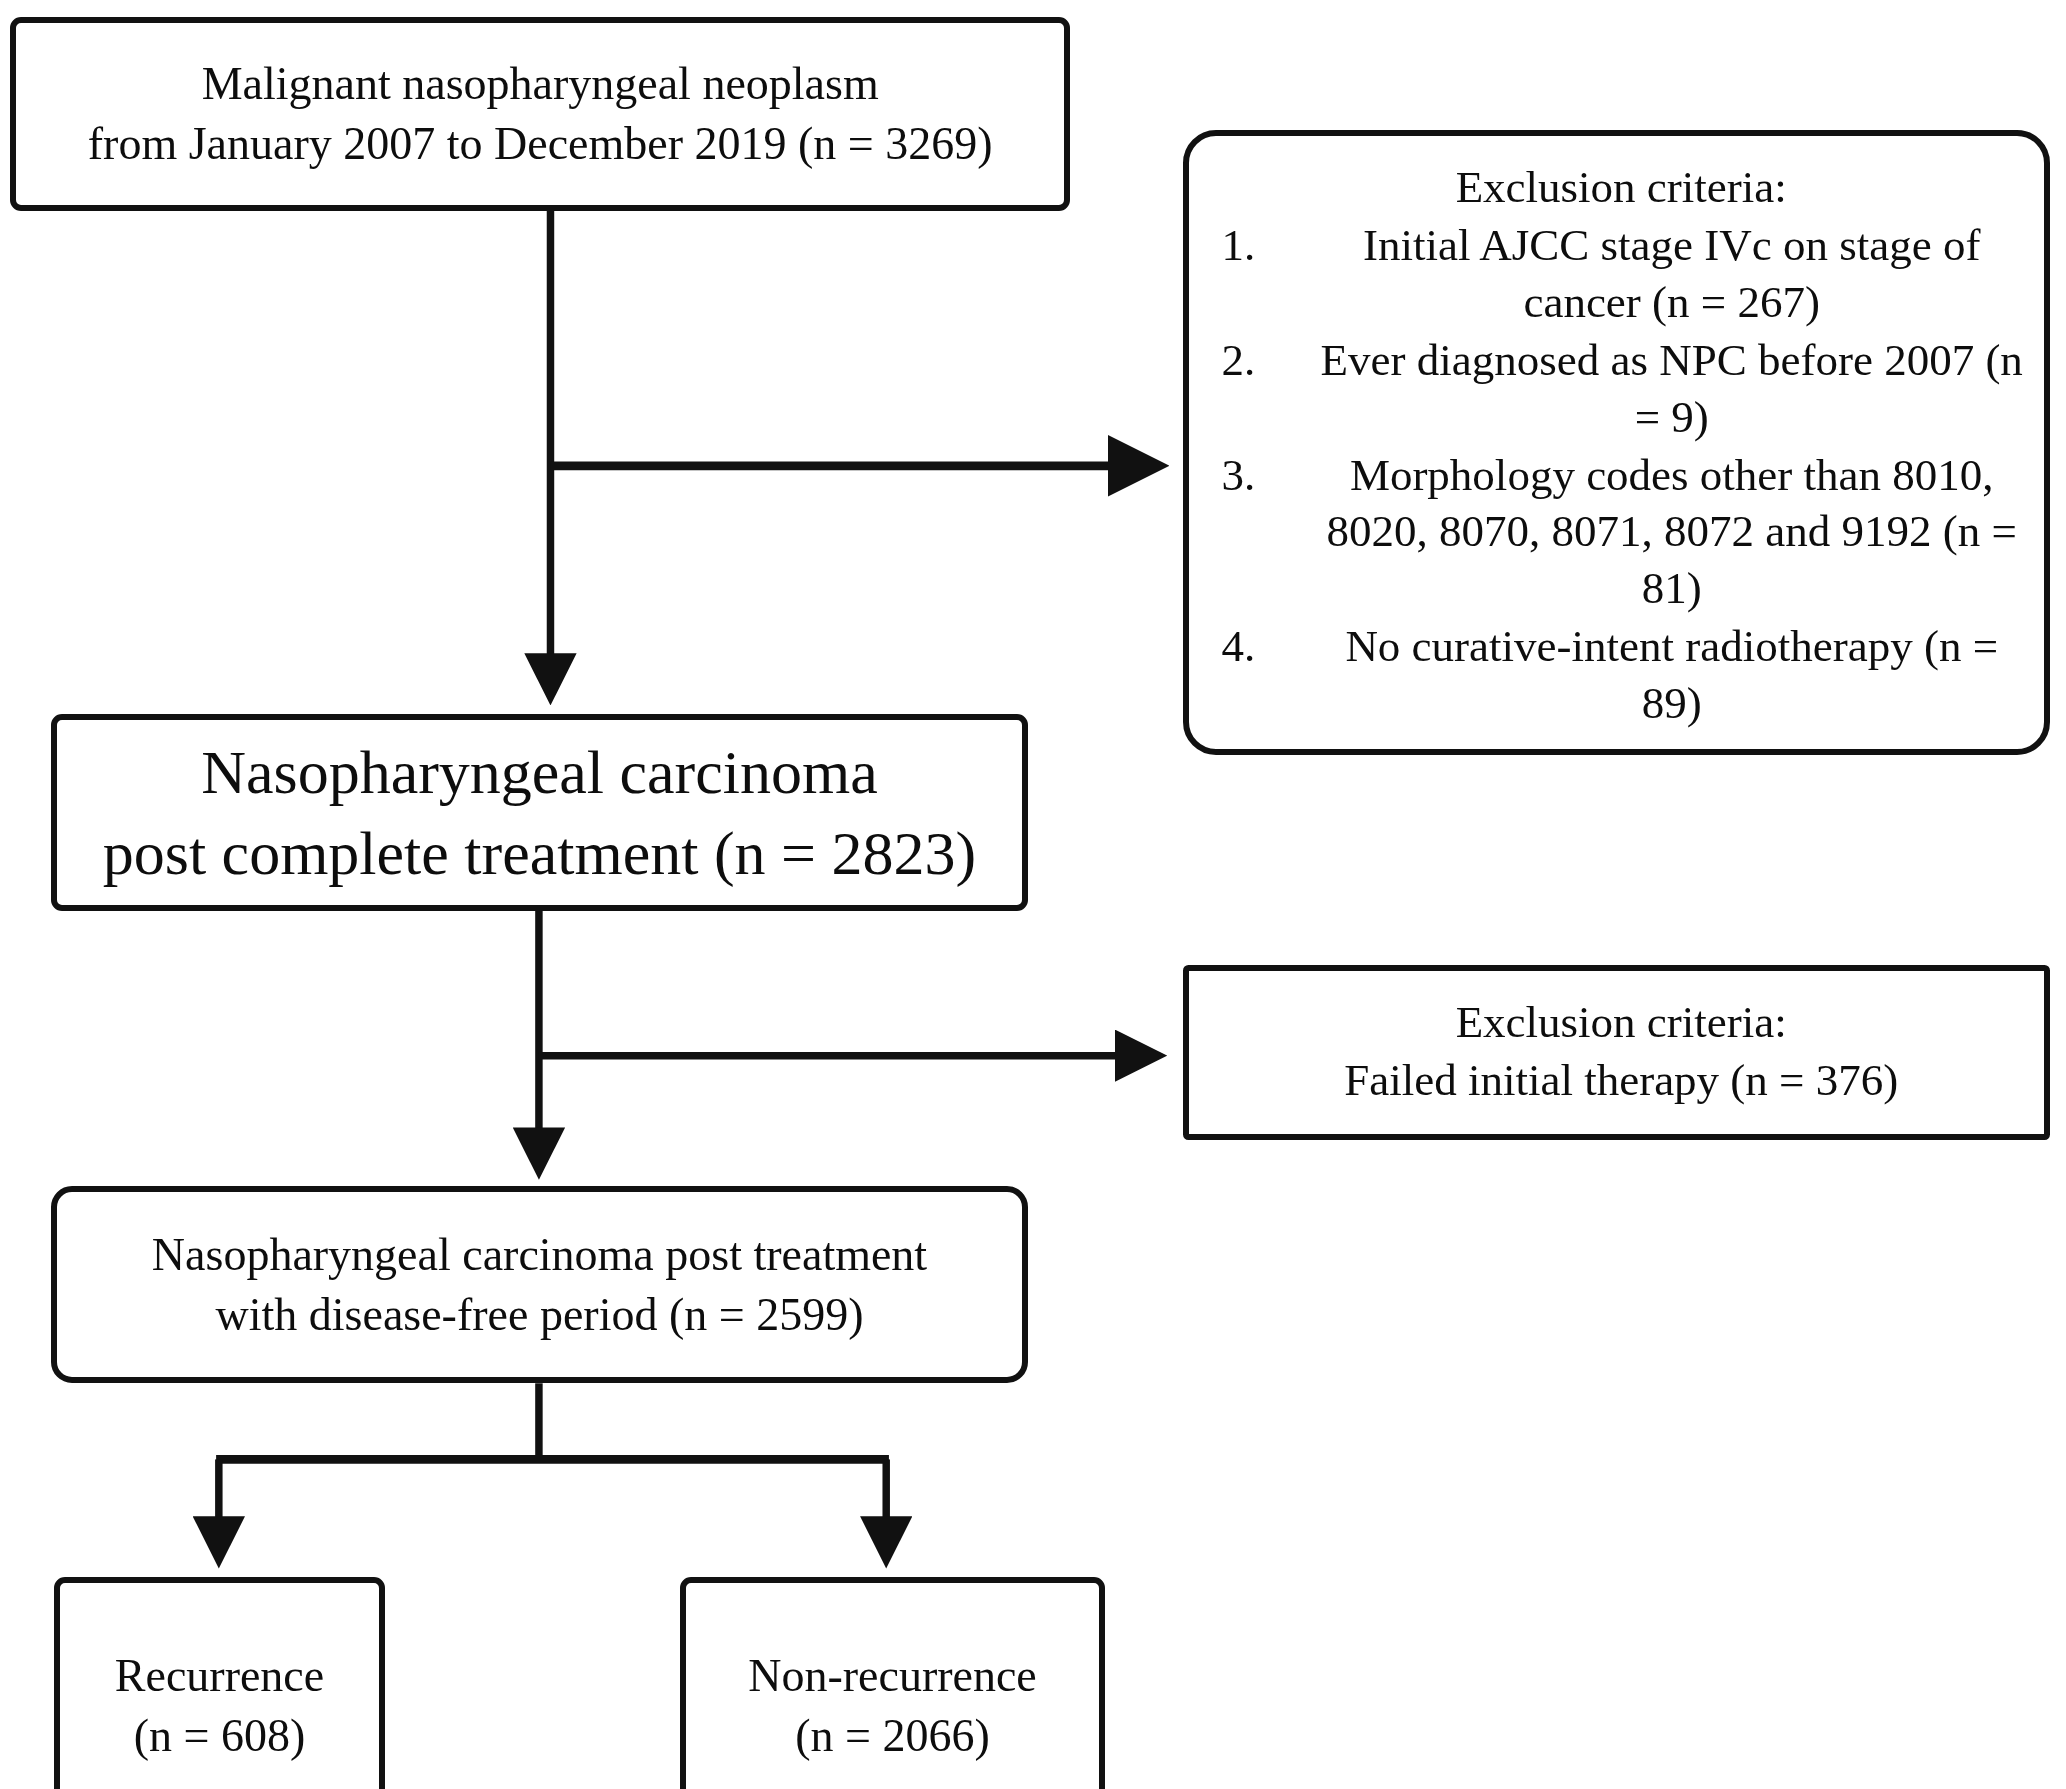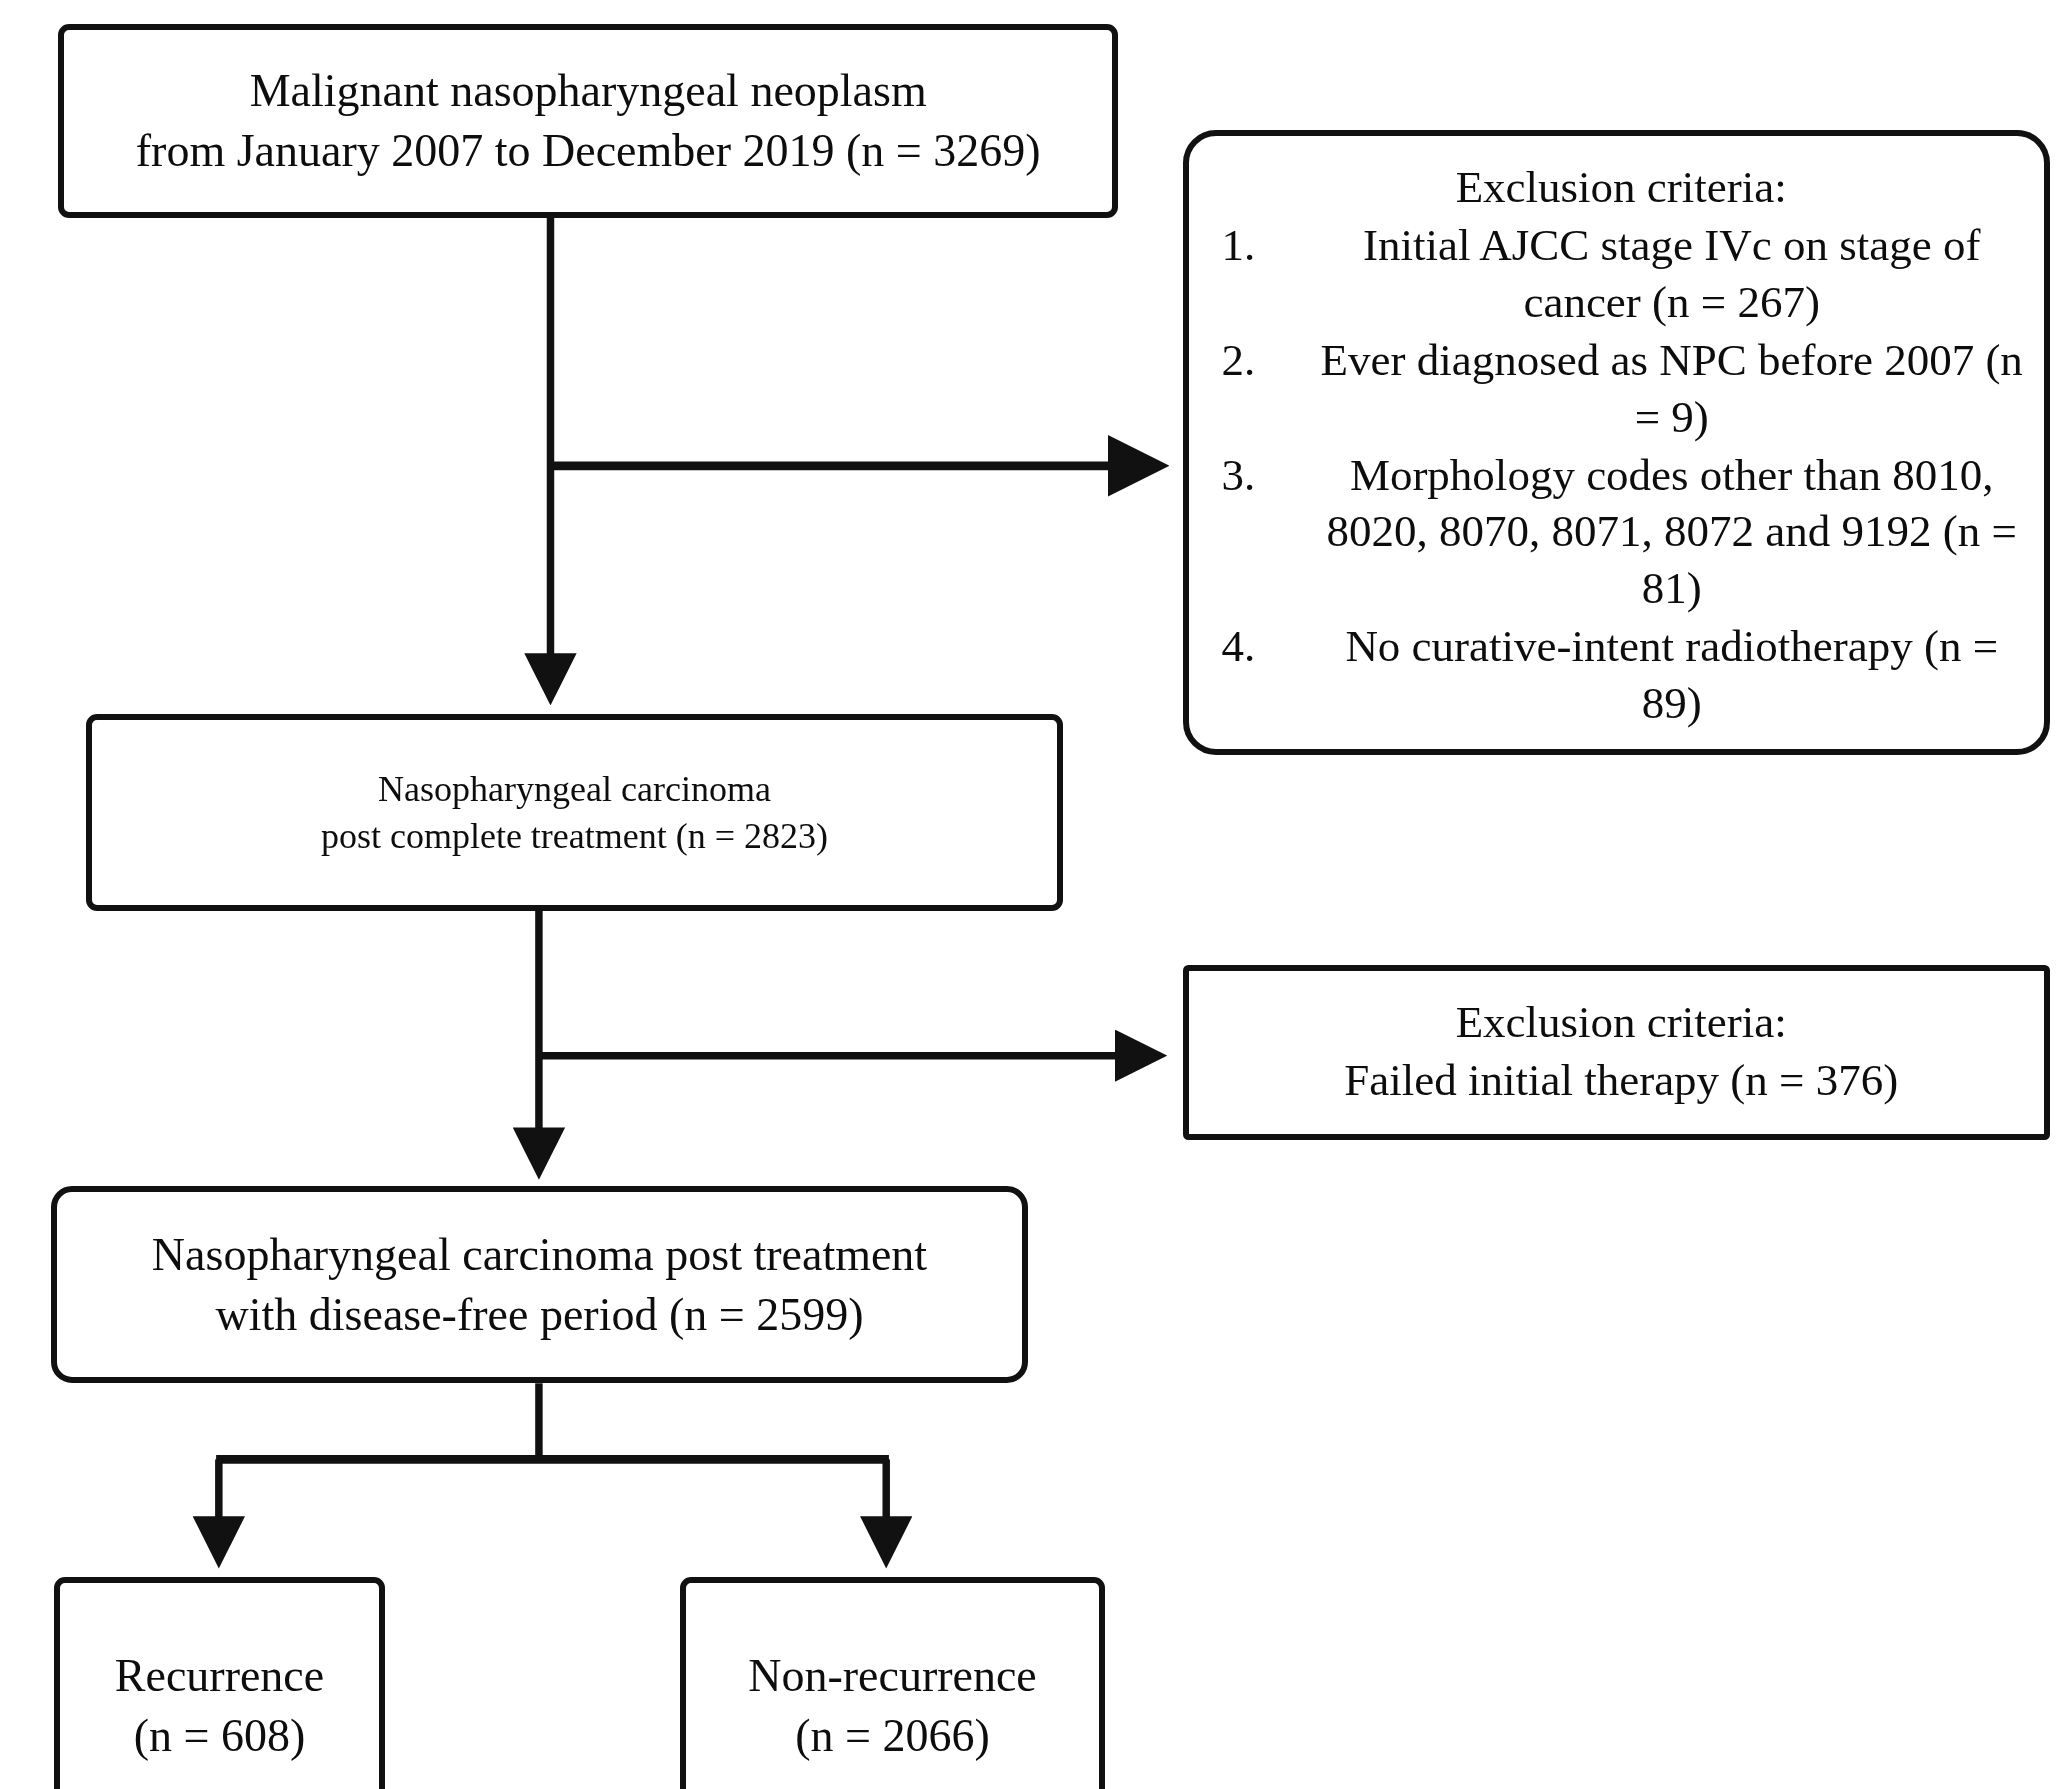--- a/index.html
+++ b/index.html
@@ -41,30 +41,28 @@
   .node-box .node-text {
     display: block;
     width: 100%;
     padding: 0 12.2px;
     box-sizing: border-box;
     white-space: pre-line;
   }
 
   
   #box-cohort {
-    left: 10.2px;  top: 24px;  width: 1060px; height: 194px;
-    border-radius: 11px;
-    font-size: 46px;
-    margin-left: 48px;
+    left: 10.2px;  top: 17px;  width: 1060px; height: 194px;
+    border-radius: 11px;
+    font-size: 46px;
   }
   #box-carcinoma {
     left: 51px;  top: 714px; width: 977px; height: 197px;
     border-radius: 11px;
-    font-size: 36px;
-    margin-left: 35px;
+    font-size: 62px;
   }
   #box-diseasefree {
     left: 51px;  top: 1186px; width: 977px; height: 197px;
     border-radius: 21px;
     font-size: 46px;
   }
   #box-recurrence {
     left: 54px;  top: 1577px; width: 331px;  height: 258px;
     border-radius: 11px;
     font-size: 46px;

